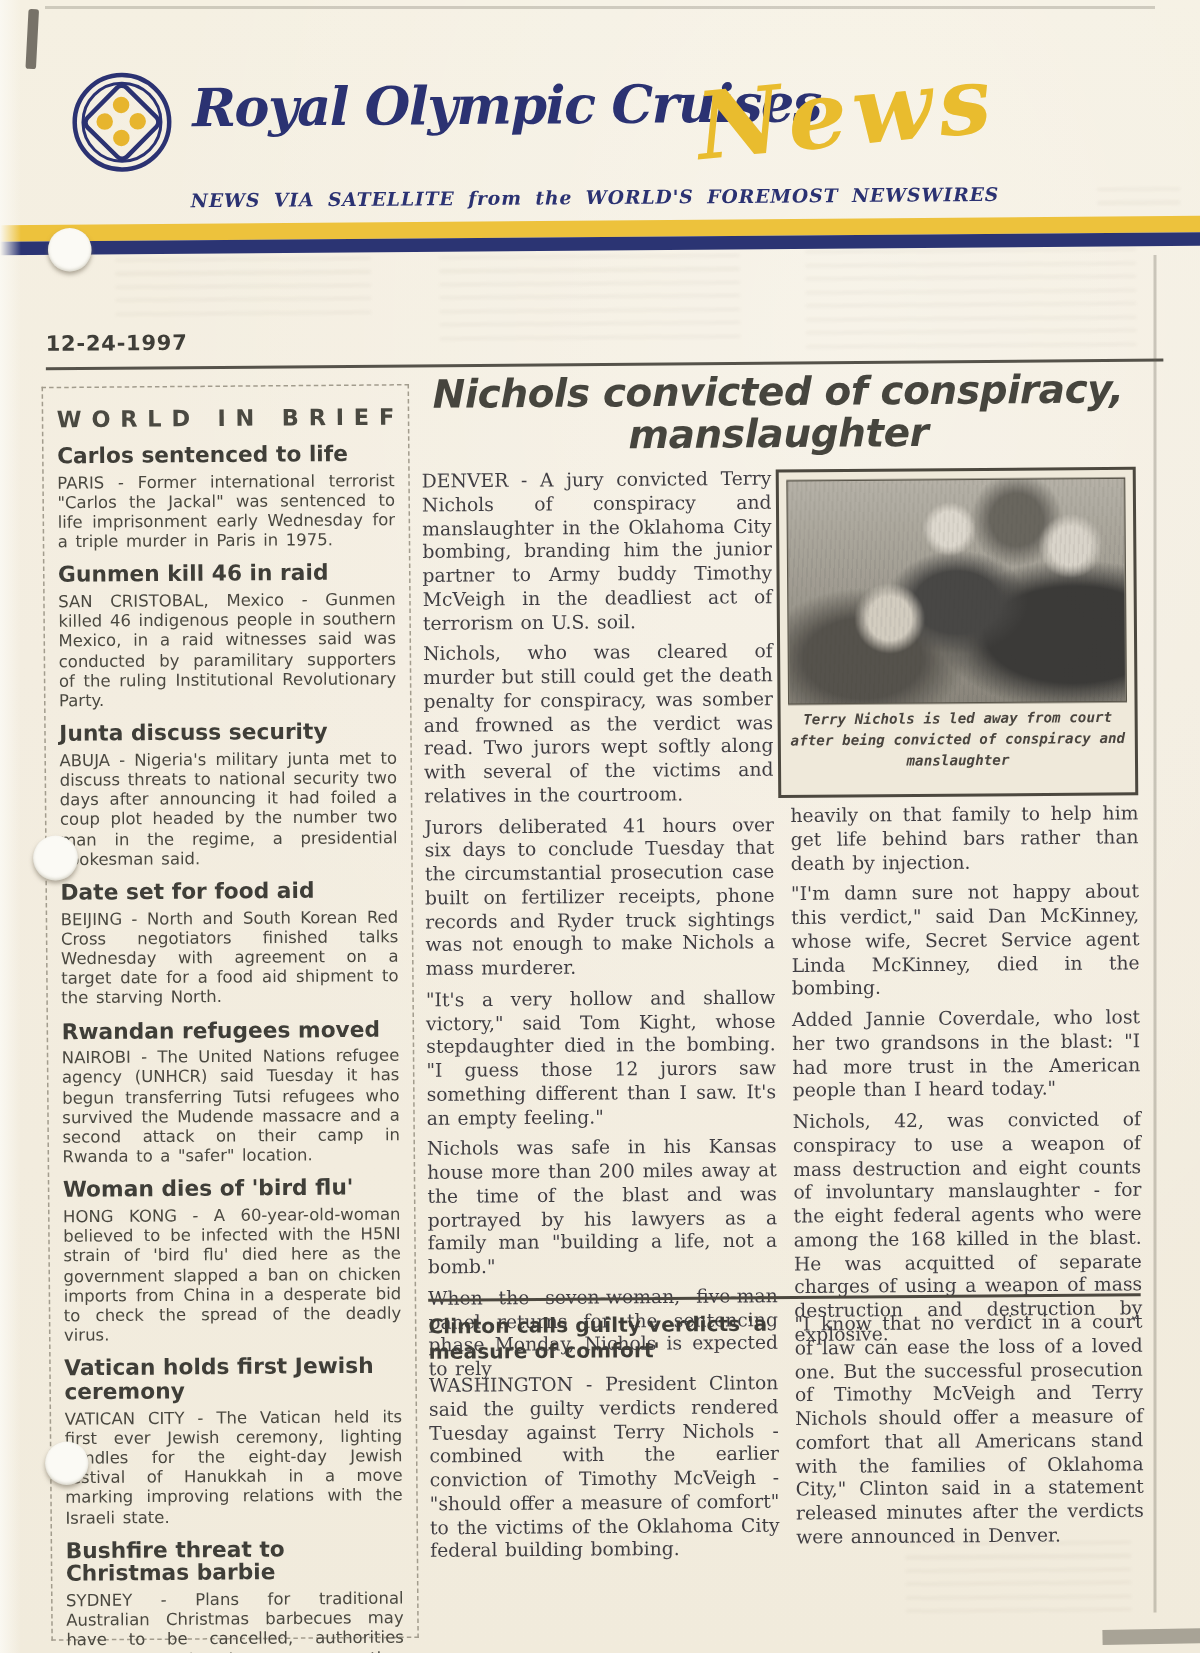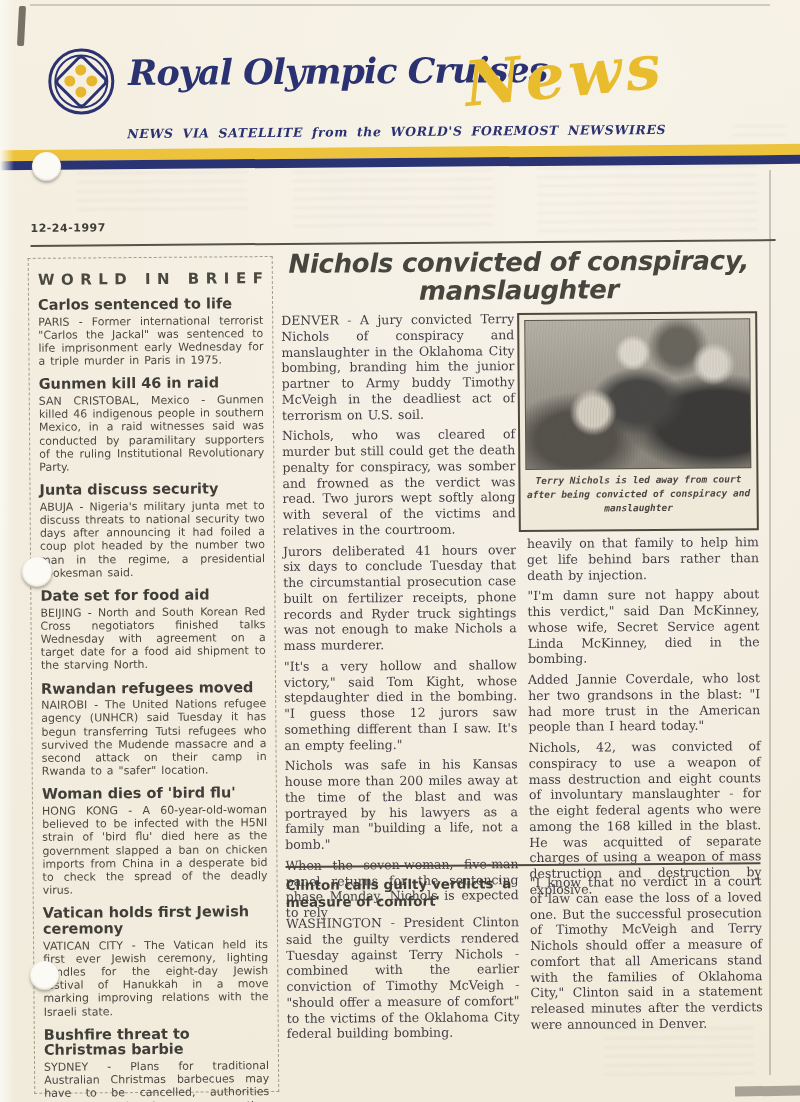--- a/index.html
+++ b/index.html
@@ -35,21 +35,21 @@
   }
   .tagline{
     position:absolute;left:0;top:124px;width:100%;text-align:center;
     font-family:"DejaVu Serif",serif;font-style:italic;font-weight:bold;
     font-size:12.5px;letter-spacing:0.6px;word-spacing:4px;color:#2b3272;
   }
   .bar-yellow{position:absolute;left:-6px;top:147px;width:812px;height:11px;background:#edc23c;}
   .bar-navy{position:absolute;left:-6px;top:158px;width:812px;height:9px;background:#2b3473;}
 
   
-  .date{position:absolute;left:33px;top:219px;font-size:11px;font-weight:bold;letter-spacing:0.5px;color:#3f3e38;text-align:right;}
+  .date{position:absolute;left:33px;top:219px;font-size:14px;font-weight:bold;letter-spacing:0.5px;color:#3f3e38;text-align:right;}
   .date-rule{position:absolute;left:33px;top:242px;width:745px;height:2px;background:#55524a;}
 
   
   .wib{
     position:absolute;left:30px;top:255px;width:245px;height:836px;
     border:1px dashed #a29c8d;box-sizing:border-box;padding:10px 9px 0 9px;
   }
   .wib-title{font-size:15px;font-weight:bold;letter-spacing:6.5px;color:#4a4941;margin:2px 0 2px 0;white-space:nowrap;}
   .brief h3{font-size:14.5px;line-height:1.08;font-weight:bold;color:#3f3e38;margin:9px 0 2px 0;}
   .brief p{font-size:11px;line-height:1.2;text-align:justify;margin:0;color:#4a4840;word-spacing:1.5px;}

